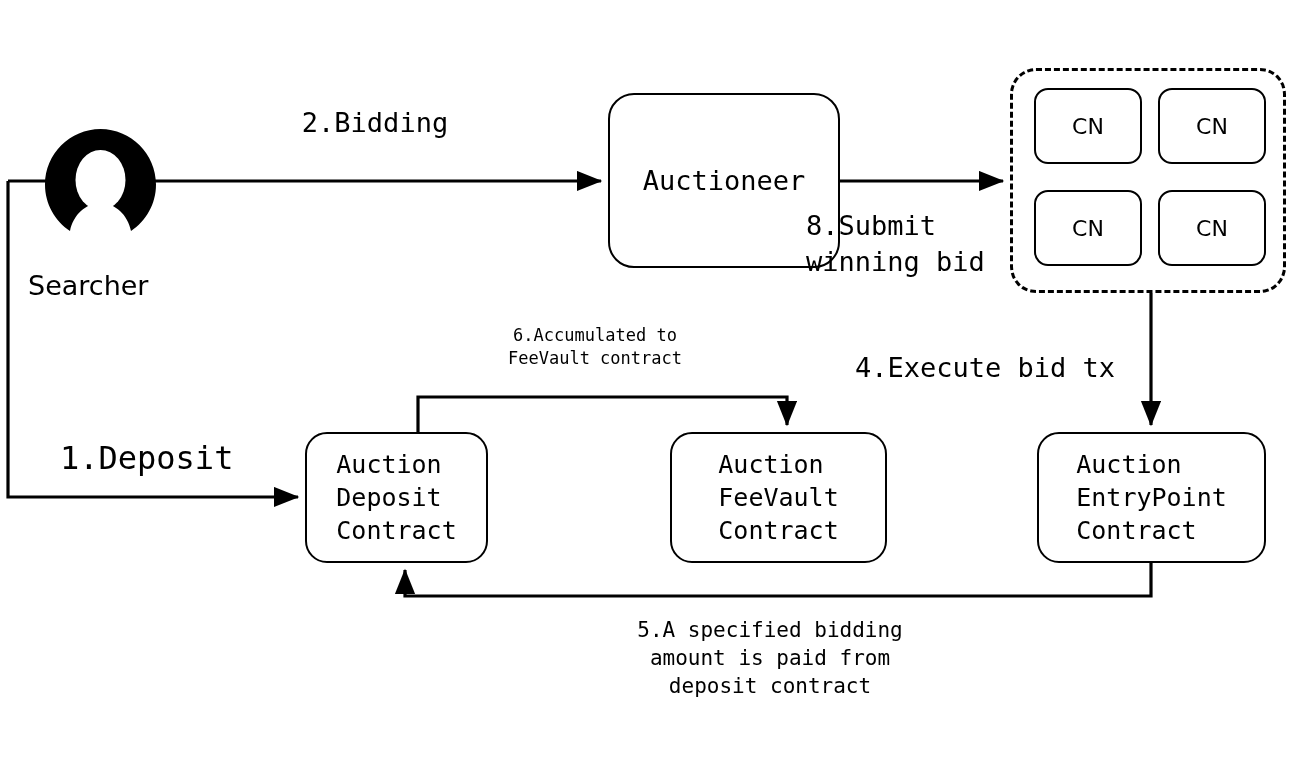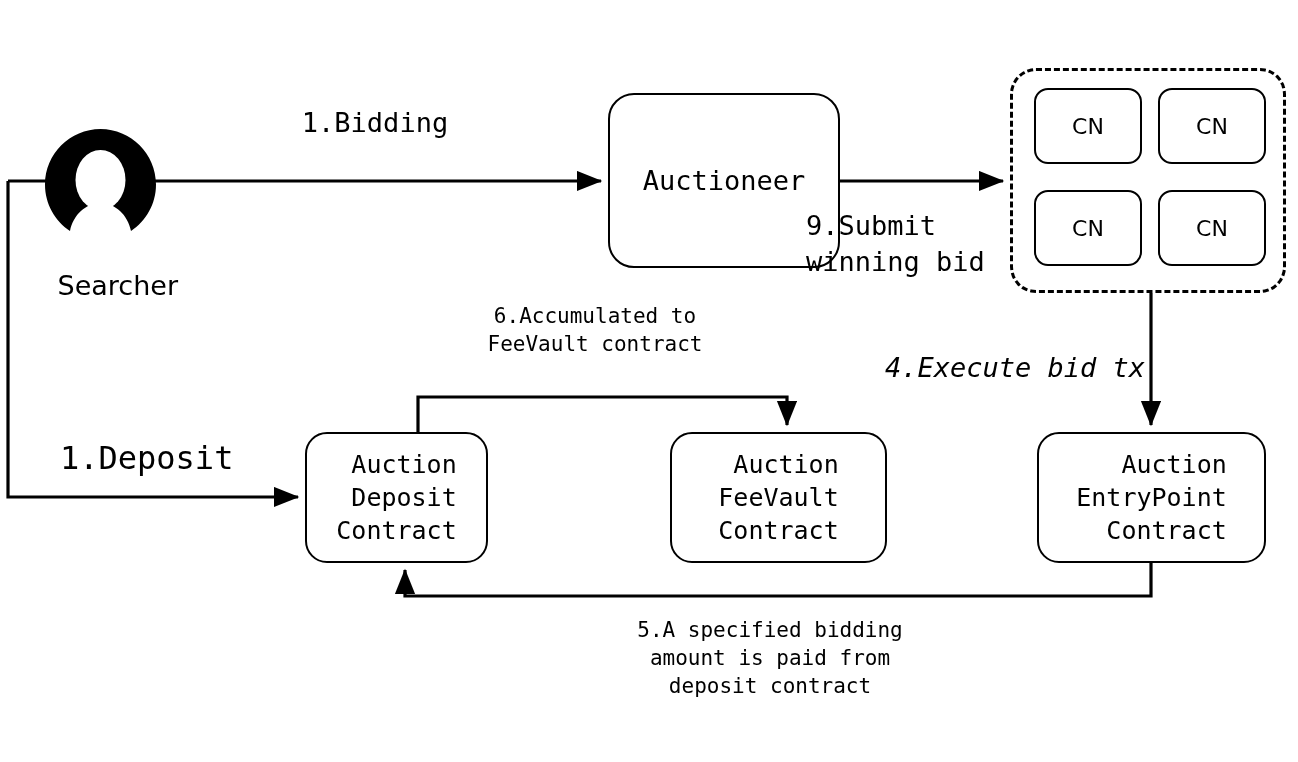--- a/index.html
+++ b/index.html
@@ -27,21 +27,21 @@
   }
   .node {
     position: absolute;
     box-sizing: border-box;
     border: 2.4px solid #000000;
     border-radius: 22px;
     background: #ffffff;
     display: flex;
     align-items: center;
     justify-content: center;
-    text-align: right;
+    text-align: left;
     font-family: "DejaVu Sans Mono", monospace;
     color: #000000;
     white-space: pre-line;
     line-height: 1.33;
   }
   .label {
     position: absolute;
     color: #000000;
     font-family: "DejaVu Sans Mono", monospace;
     text-align: center;
@@ -119,27 +119,27 @@
     left: 45px;
     top: 129px;
     width: 111px;
     height: 112px;
   }
   #searcher-label {
     left: 28px;
     top: 268px;
     width: 150px;
     font-size: 27px;
-    text-align: right;
+    text-align: left;
   }
   
   #label-2 { left: 255px; top: 105px; width: 240px; font-size: 27px; }
   #label-3 { left: 806px; top: 208px; width: 200px; font-size: 27px; text-align: left; }
-  #label-4 { left: 855px; top: 350px; width: 290px; font-size: 27px; text-align: right; font-style: italic;}
-  #label-6 { left: 425px; top: 302px; width: 340px; font-size: 21px; }
+  #label-4 { left: 855px; top: 350px; width: 290px; font-size: 27px; text-align: left;}
+  #label-6 { left: 425px; top: 324px; width: 340px; font-size: 17px; }
   #label-1 { left: 60px; top: 437px; width: 230px; font-size: 32px; text-align: left;}
   #label-5 { left: 520px; top: 616px; width: 500px; font-size: 21px; }
 </style>
 </head>
 <body>
 
 <div id="canvas">
 
   <svg id="wires" viewBox="0 0 1298 762" xmlns="http://www.w3.org/2000/svg">
     <defs>
@@ -181,22 +181,22 @@
 Deposit
 Contract</div>
   <div class="node" id="feevault-contract">Auction
 FeeVault
 Contract</div>
   <div class="node" id="entrypoint-contract">Auction
 EntryPoint
 Contract</div>
 
   <div class="label" id="label-1">1.Deposit</div>
-  <div class="label" id="label-2">1.Bidding</div>
-  <div class="label" id="label-3">9.Submit
+  <div class="label" id="label-2">2.Bidding</div>
+  <div class="label" id="label-3">8.Submit
 winning bid</div>
   <div class="label" id="label-4">4.Execute bid tx</div>
   <div class="label" id="label-5">5.A specified bidding
 amount is paid from
 deposit contract</div>
   <div class="label" id="label-6">6.Accumulated to
 FeeVault contract</div>
 
 </div>
 

